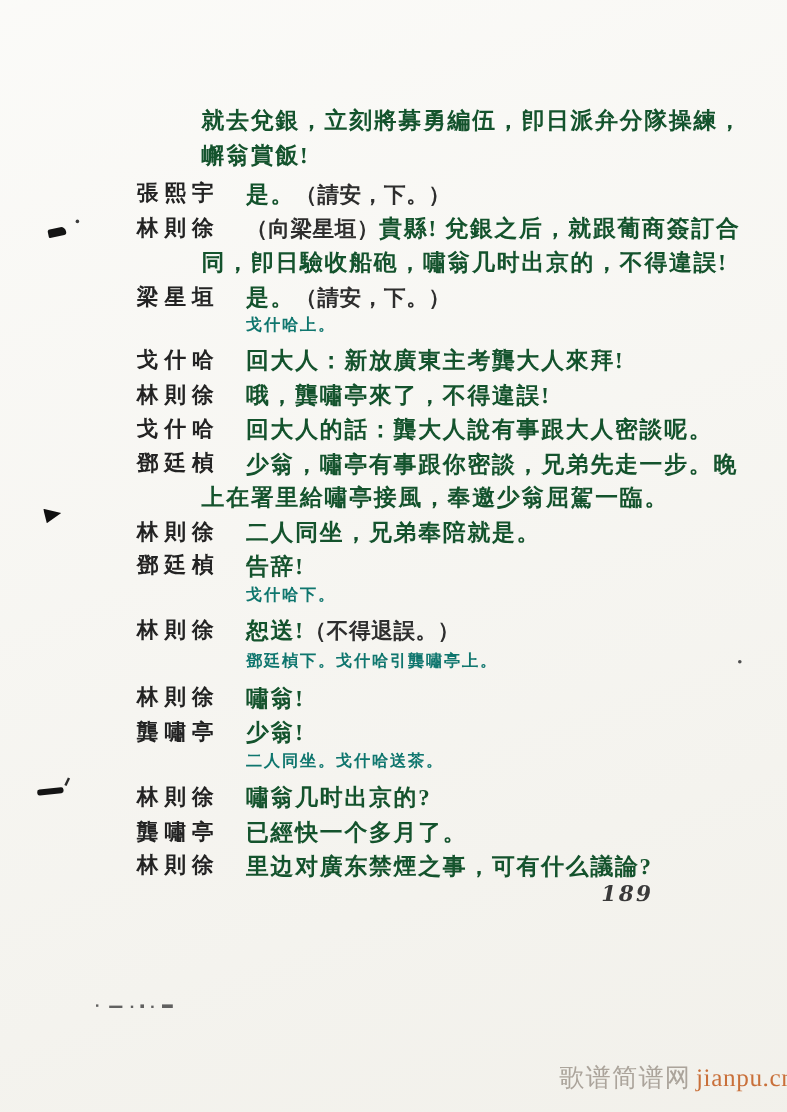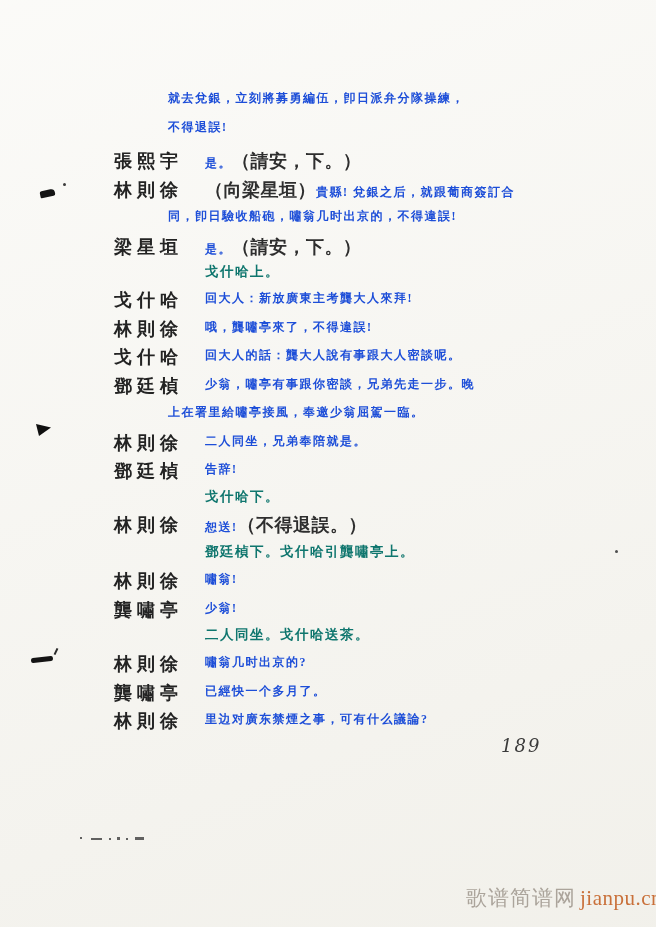--- a/index.html
+++ b/index.html
@@ -11,27 +11,27 @@
     font-family:"Liberation Serif","DejaVu Serif",serif;
   }
   .page{position:absolute;inset:0;}
   .line{position:absolute;height:26px;white-space:nowrap;}
   .speaker{
     position:absolute;left:114px;top:0;
     font-size:18px;font-weight:700;letter-spacing:5px;color:#232323;
   }
   .dialogue{position:absolute;left:205px;top:0;}
   .line.cont .dialogue{left:168px;}
-  .m{font-size:12px;font-weight:700;letter-spacing:1.5px;color:#1d4ed8;}
+  .m{font-size:19px;font-weight:700;letter-spacing:1.5px;color:#14532d;}
   .s{font-size:18px;font-weight:700;letter-spacing:.5px;color:#2e2e2e;}
   .line.stage .m{font-size:13.5px;letter-spacing:1.5px;color:#0f766e;}
   .page-number{
     position:absolute;left:501px;top:735px;
     font-family:"DejaVu Serif","Liberation Serif",serif;
-    font-style:italic;font-weight:400;font-size:18px;letter-spacing:2px;color:#3a3a3a;
+    font-style:italic;font-weight:700;font-size:18px;letter-spacing:2px;color:#3a3a3a;
   }
   .watermark{position:absolute;left:466px;top:884px;font-size:21px;white-space:nowrap;
     font-family:"Liberation Serif","DejaVu Serif",serif;}
   .wm-name{color:#aba49b;letter-spacing:1px;}
   .wm-url{color:#c9703a;margin-left:4px;letter-spacing:.5px;}
   
   .mark{position:absolute;background:#141414;}
   .mk-dot{border-radius:50%;}
   .mk-arrow{left:40px;top:190px;width:15px;height:7px;border-radius:2px 4px 2px 1px;transform:rotate(-12deg);}
   .mk-dot1{left:63px;top:183px;width:3px;height:3px;background:#3c3c3c;}
@@ -50,21 +50,21 @@
 </style>
 </head>
 <body>
 
 <div class="page">
 
   <div class="line cont" style="top:88px">
     <span class="dialogue"><span class="m">就去兌銀，立刻將募勇編伍，卽日派弁分隊操練，</span></span>
   </div>
   <div class="line cont" style="top:117px">
-    <span class="dialogue"><span class="m">不得退誤!</span></span>
+    <span class="dialogue"><span class="m">嶰翁賞飯!</span></span>
   </div>
   <div class="line" style="top:149px">
     <span class="speaker">張熙宇</span>
     <span class="dialogue"><span class="m">是。</span><span class="s">（請安，下。）</span></span>
   </div>
   <div class="line" style="top:178px">
     <span class="speaker">林則徐</span>
     <span class="dialogue"><span class="s">（向梁星垣）</span><span class="m">貴縣! 兌銀之后，就跟葡商簽訂合</span></span>
   </div>
   <div class="line cont" style="top:206px">

